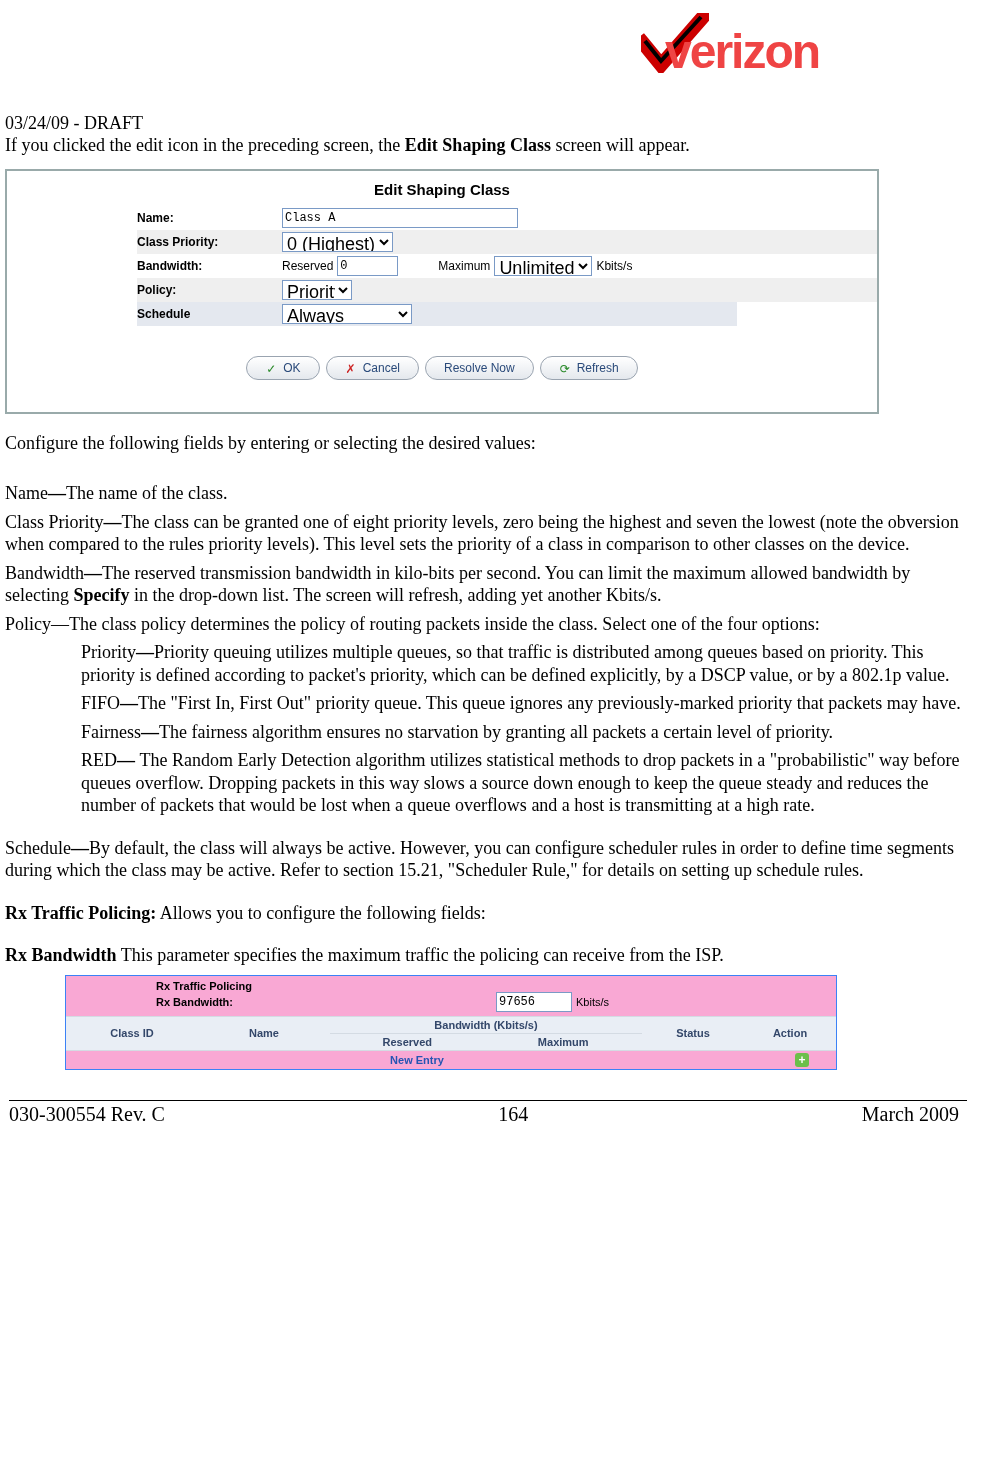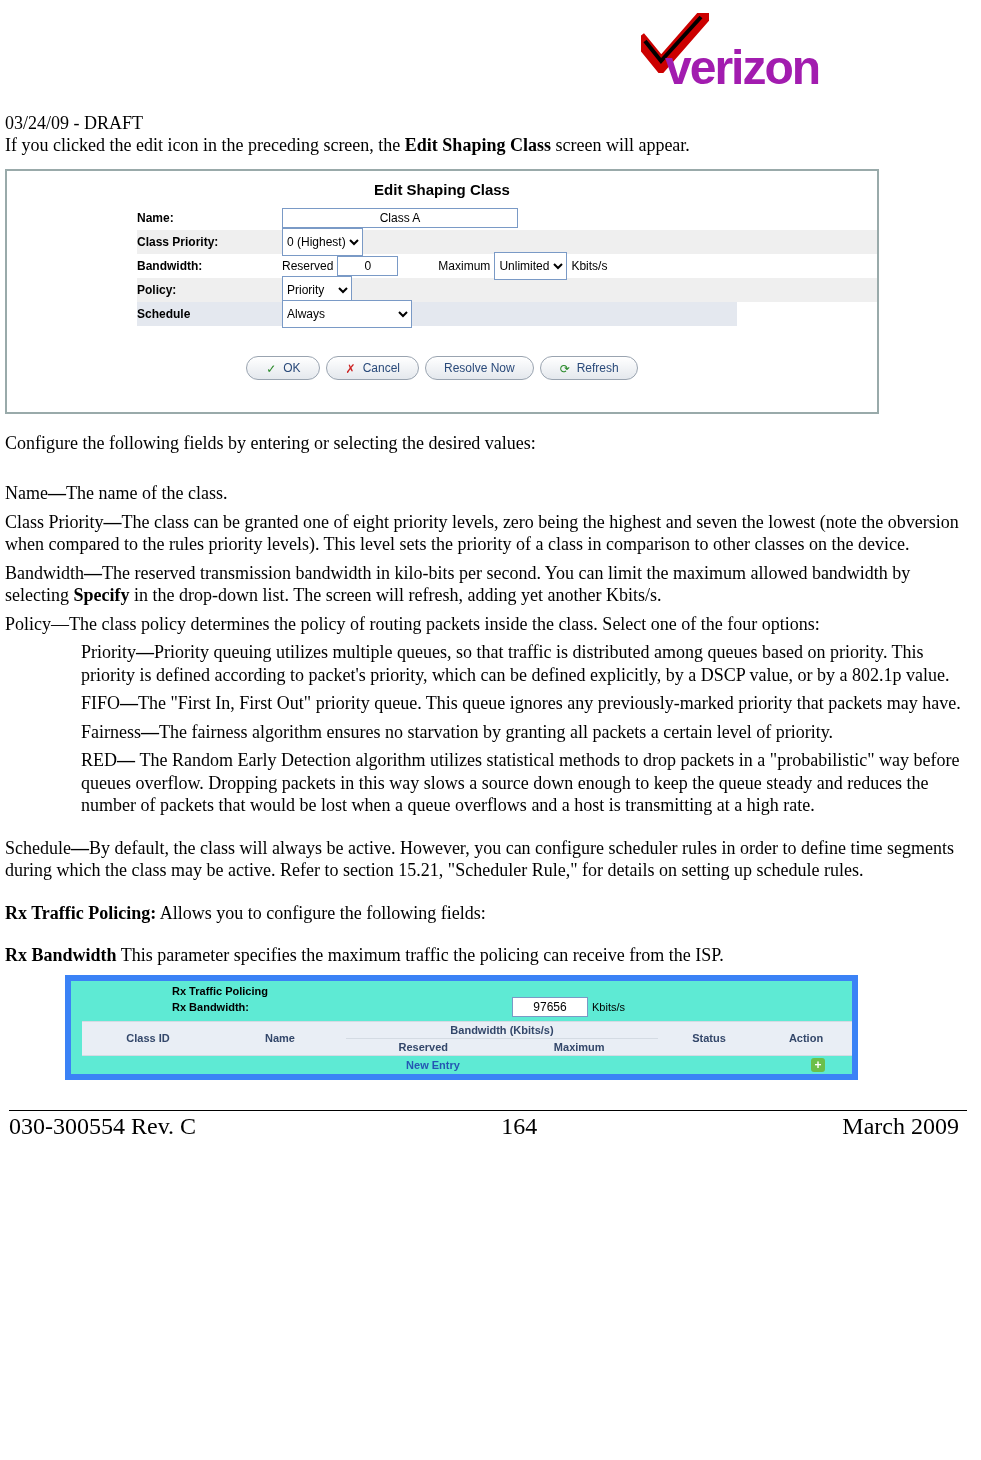--- a/index.html
+++ b/index.html
@@ -33,26 +33,26 @@
     position: absolute;
     left: 0;
     top: -2px;
     width: 68px;
     height: 60px;
   }
   .logo .check svg { width: 100%; height: 100%; }
   .logo .word {
     position: absolute;
     left: 24px;
-    bottom: 0;
+    bottom: 16px;
     font-family: Arial, Helvetica, sans-serif;
     font-weight: bold;
     font-size: 48px;
     letter-spacing: -2px;
-    color: #a21caf;
+    color: #ef4444;
   }
   .draft-line { font-size: 18px; margin-top: 8px; }
   .header-row {
     display: flex;
     justify-content: space-between;
     font-style: italic;
     margin-top: 6px;
   }
   p { margin: 0 0 6px 0; line-height: 1.25; }
   .mt10 { margin-top: 28px; }
@@ -77,29 +77,28 @@
     padding: 10px 0 8px 0;
   }
   .form-table { margin: 0 0 0 130px; }
   .form-row { display: flex; align-items: center; height: 24px; }
   .form-row.alt { background: #efefef; }
   .form-label { width: 145px; font-weight: bold; }
   .text-input {
     border: 1px solid #7a9ac6;
     height: 18px;
     font-size: 12px;
-    font-family: Liberation Sans, sans-serif;
+    font-family: Liberation Mono, monospace;
     padding: 0 2px;
     background: #fff;
-    text-align: center;
   }
   .select {
     border: 1px solid #7a9ac6;
-    height: 28px;
-    font-size: 12px;
+    height: 20px;
+    font-size: 18px;
     font-family: Tahoma, Arial, sans-serif;
     background: #fff;
   }
   .btn-row {
     display: flex;
     justify-content: center;
     gap: 6px;
     margin-top: 30px;
   }
   .pill-btn {
@@ -116,28 +115,27 @@
     font-family: Tahoma, Arial, sans-serif;
     cursor: pointer;
   }
   .ico { width: 12px; height: 12px; display: inline-block; }
   .ico-check { color: #2a8a2a; }
   .ico-x { color: #c22; }
   .ico-refresh { color: #2a8a2a; }
 
   
   .rx-box {
-    border: 6px solid #3b82f6;
-    background: #5eead4;
+    border: 1px solid #3b82f6;
+    background: #f9a8d4;
     width: 770px;
     margin: 8px 0 0 60px;
     font-family: Tahoma, Arial, sans-serif;
     font-size: 12px;
     overflow: hidden;
-    padding-left: 11px;
   }
   .rx-top { padding: 4px 0 0 90px; font-size:11px; }
   .rx-top .bold { font-weight: bold; }
   .rx-table { width: 100%; border-collapse: collapse; margin-top: 4px; font-size:11px;}
   .rx-table th, .rx-table td {
     border-top: 1px solid #d4dbe3;
     padding: 2px 6px;
     text-align: center;
   }
   .rx-table th { background: #e9eef5; font-weight: bold; color:#33476a;}
@@ -156,21 +154,21 @@
 
   
   .footer-rule {
     border-top: 1px solid #000;
     margin: 30px 4px 0 4px;
   }
   .footer-row {
     display: flex;
     justify-content: space-between;
     padding: 2px 12px 0 4px;
-    font-size: 24px;
+    font-size: 20px;
   }
 </style>
 </head>
 <body>
 
 <div class="page">
 
   <div class="logo-row">
     <div class="logo">
       <span class="check">

